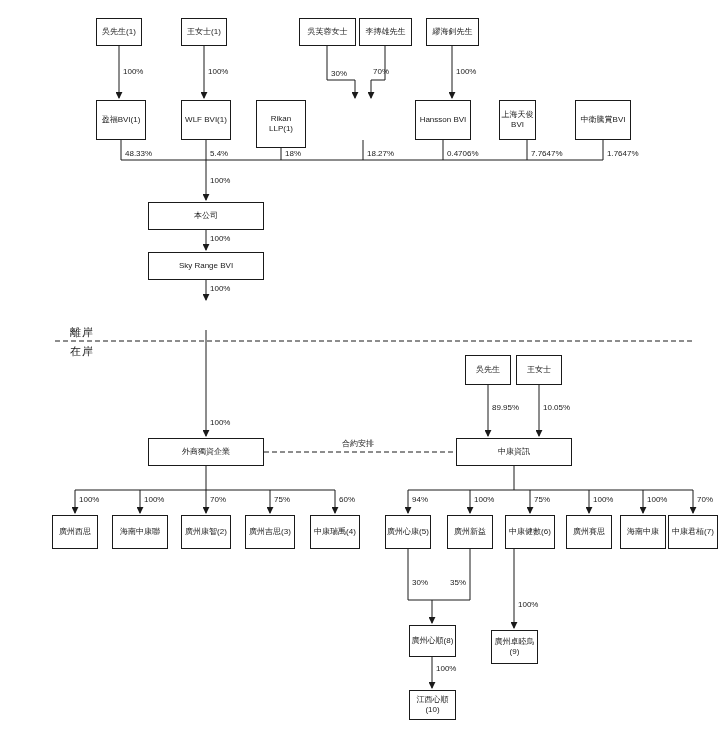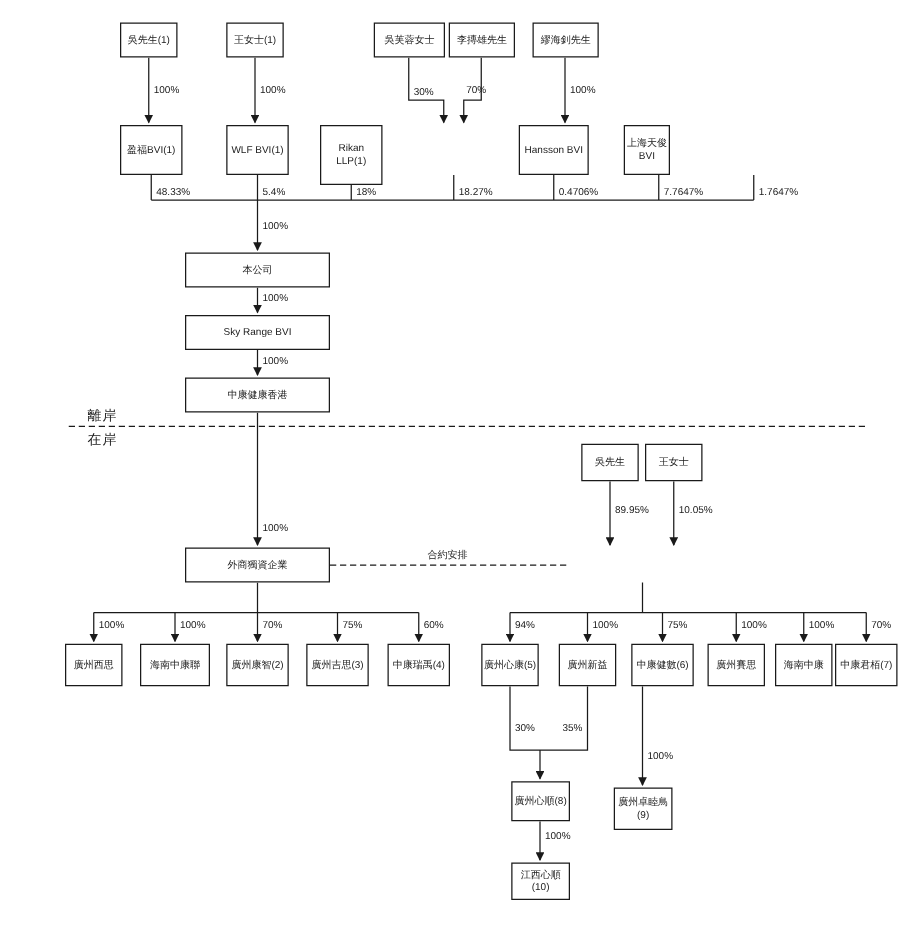--- a/index.html
+++ b/index.html
@@ -93,42 +93,43 @@
   <div class="pct" style="left:208px;top:67px">100%</div>
   <div class="pct" style="left:331px;top:69px">30%</div>
   <div class="pct" style="left:373px;top:67px">70%</div>
   <div class="pct" style="left:456px;top:67px">100%</div>
 
   <div class="node" style="left:96px;top:100px;width:50px;height:40px">盈福BVI(1)</div>
   <div class="node" style="left:181px;top:100px;width:50px;height:40px">WLF BVI(1)</div>
   <div class="node" style="left:256px;top:100px;width:50px;height:48px">Rikan LLP(1)</div>
   <div class="node" style="left:415px;top:100px;width:56px;height:40px">Hansson BVI</div>
   <div class="node" style="left:499px;top:100px;width:37px;height:40px">上海天俊BVI</div>
+  <div class="node" style="left:575px;top:100px;width:56px;height:40px">中衛騰賞BVI</div>
 
   <div class="pct" style="left:125px;top:149px">48.33%</div>
   <div class="pct" style="left:210px;top:149px">5.4%</div>
   <div class="pct" style="left:285px;top:149px">18%</div>
   <div class="pct" style="left:367px;top:149px">18.27%</div>
   <div class="pct" style="left:447px;top:149px">0.4706%</div>
   <div class="pct" style="left:531px;top:149px">7.7647%</div>
   <div class="pct" style="left:607px;top:149px">1.7647%</div>
 
   <div class="pct" style="left:210px;top:176px">100%</div>
   <div class="node" style="left:148px;top:202px;width:116px;height:28px">本公司</div>
   <div class="pct" style="left:210px;top:234px">100%</div>
   <div class="node" style="left:148px;top:252px;width:116px;height:28px">Sky Range BVI</div>
   <div class="pct" style="left:210px;top:284px">100%</div>
-  <div class="node" style="left:148px;top:302px;width:116px;height:28px">中康健康香港</div>
   <div class="pct" style="left:210px;top:418px">100%</div>
   <div class="node" style="left:148px;top:438px;width:116px;height:28px">外商獨資企業</div>
 
   <div class="node" style="left:465px;top:355px;width:46px;height:30px">吳先生</div>
   <div class="node" style="left:516px;top:355px;width:46px;height:30px">王女士</div>
   <div class="pct" style="left:492px;top:403px">89.95%</div>
   <div class="pct" style="left:543px;top:403px">10.05%</div>
+  <div class="node" style="left:456px;top:438px;width:116px;height:28px">中康資訊</div>
 
   <div class="pct" style="left:79px;top:495px">100%</div>
   <div class="pct" style="left:144px;top:495px">100%</div>
   <div class="pct" style="left:210px;top:495px">70%</div>
   <div class="pct" style="left:274px;top:495px">75%</div>
   <div class="pct" style="left:339px;top:495px">60%</div>
 
   <div class="node" style="left:52px;top:515px;width:46px;height:34px">廣州西思</div>
   <div class="node" style="left:112px;top:515px;width:56px;height:34px">海南中康聯</div>
   <div class="node" style="left:181px;top:515px;width:50px;height:34px">廣州康智(2)</div>

